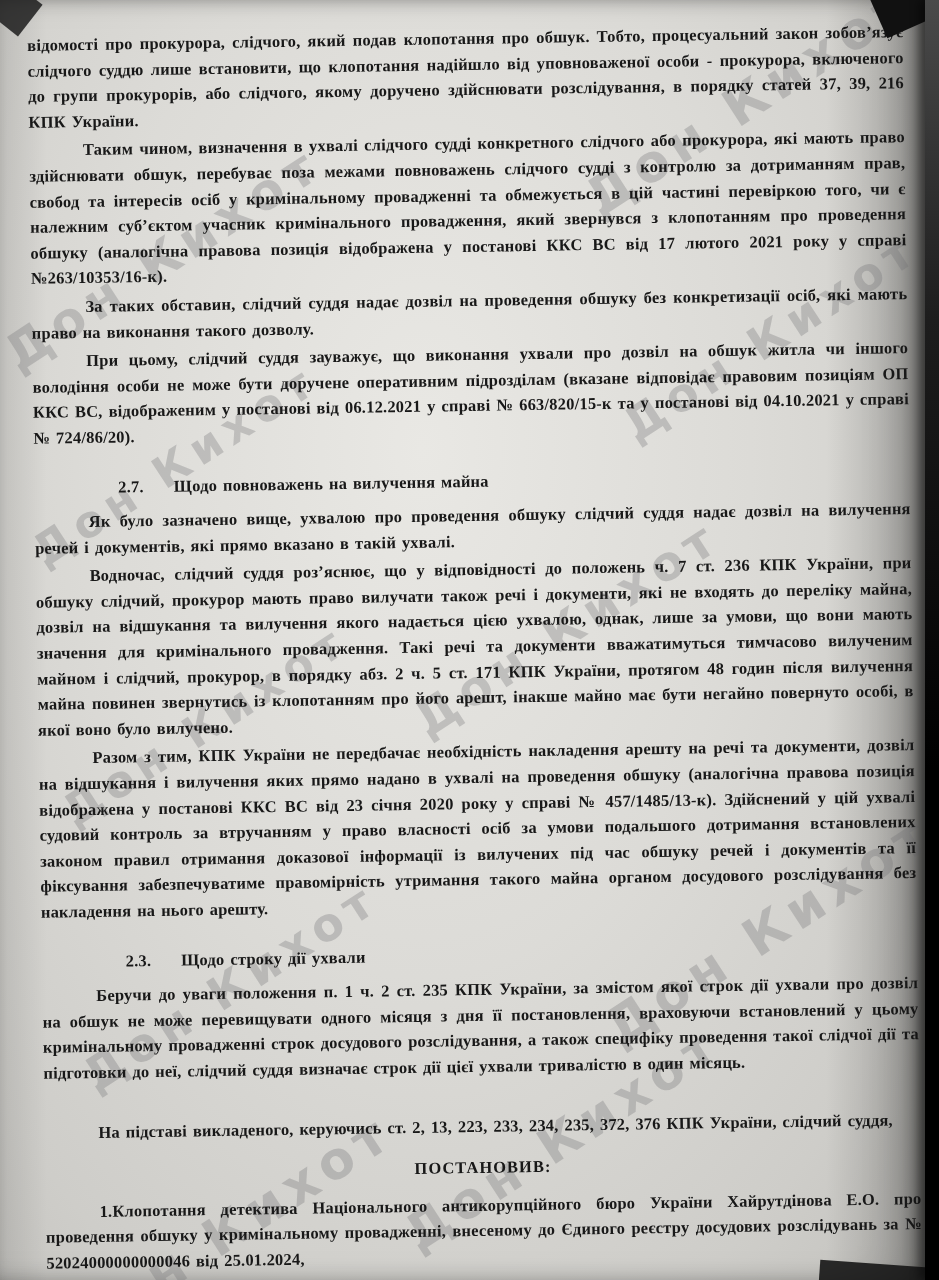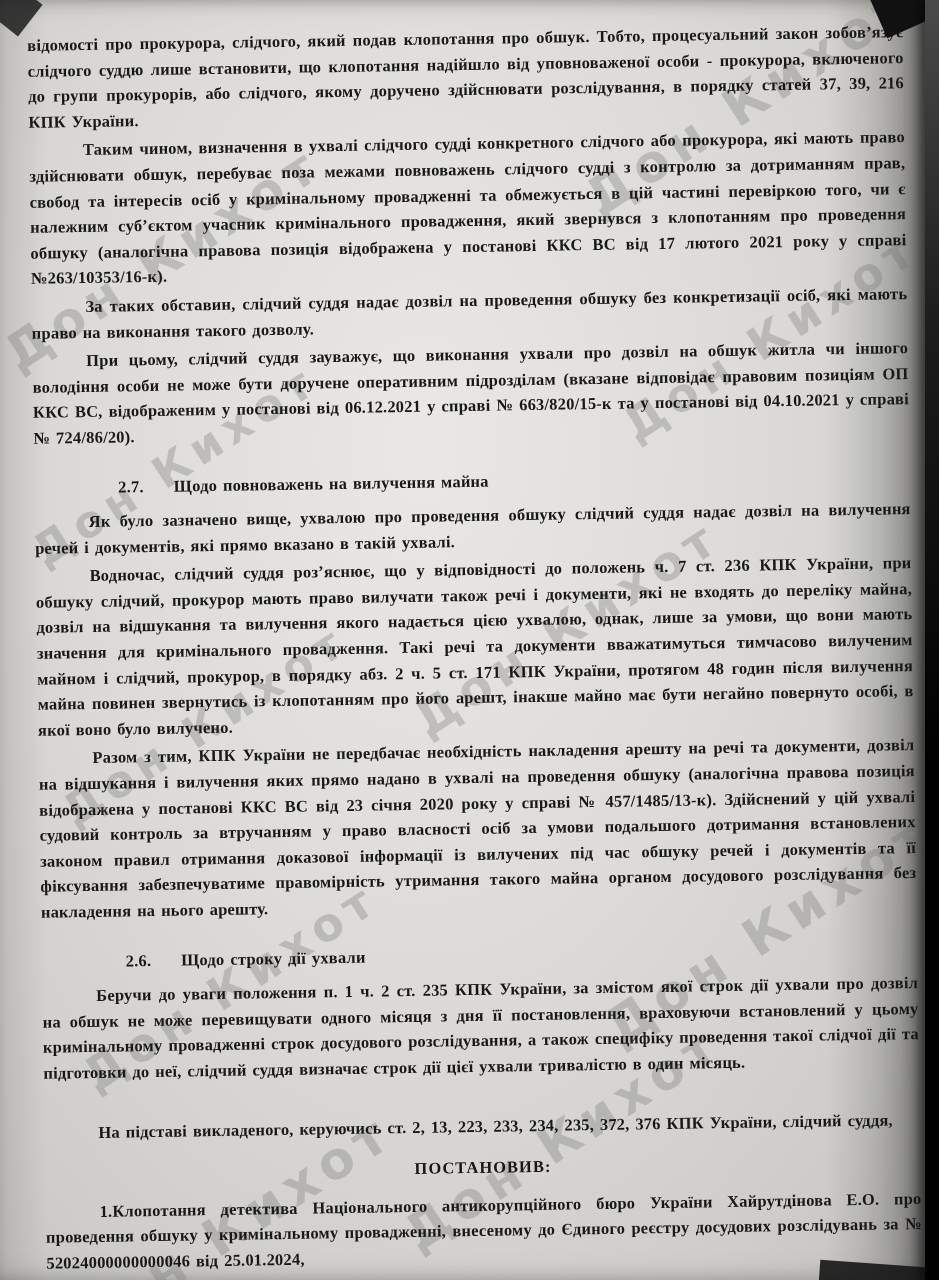--- a/index.html
+++ b/index.html
@@ -109,21 +109,21 @@
 
     <div class="section-heading">
       <span class="sec-num">2.7.</span><span class="sec-title">Щодо повноважень на вилучення майна</span>
     </div>
 
     <p class="para">Як було зазначено вище, ухвалою про проведення обшуку слідчий суддя надає дозвіл на вилучення речей і документів, які прямо вказано в такій ухвалі.</p>
     <p class="para">Водночас, слідчий суддя роз’яснює, що у відповідності до положень ч. 7 ст. 236 КПК України, при обшуку слідчий, прокурор мають право вилучати також речі і документи, які не входять до переліку майна, дозвіл на відшукання та вилучення якого надається цією ухвалою, однак, лише за умови, що вони мають значення для кримінального провадження. Такі речі та документи вважатимуться тимчасово вилученим майном і слідчий, прокурор, в порядку абз. 2 ч. 5 ст. 171 КПК України, протягом 48 годин після вилучення майна повинен звернутись із клопотанням про його арешт, інакше майно має бути негайно повернуто особі, в якої воно було вилучено.</p>
     <p class="para">Разом з тим, КПК України не передбачає необхідність накладення арешту на речі та документи, дозвіл на відшукання і вилучення яких прямо надано в ухвалі на проведення обшуку (аналогічна правова позиція відображена у постанові ККС ВС від 23 січня 2020 року у справі № 457/1485/13-к). Здійснений у цій ухвалі судовий контроль за втручанням у право власності осіб за умови подальшого дотримання встановлених законом правил отримання доказової інформації із вилучених під час обшуку речей і документів та її фіксування забезпечуватиме правомірність утримання такого майна органом досудового розслідування без накладення на нього арешту.</p>
 
     <div class="section-heading">
-      <span class="sec-num">2.6.</span><span class="sec-title">Щодо строку дії ухвали</span>
+      <span class="sec-num">2.3.</span><span class="sec-title">Щодо строку дії ухвали</span>
     </div>
 
     <p class="para">Беручи до уваги положення п. 1 ч. 2 ст. 235 КПК України, за змістом якої строк дії ухвали про дозвіл на обшук не може перевищувати одного місяця з дня її постановлення, враховуючи встановлений у цьому кримінальному провадженні строк досудового розслідування, а також специфіку проведення такої слідчої дії та підготовки до неї, слідчий суддя визначає строк дії цієї ухвали тривалістю в один місяць.</p>
     <p class="para spacer-before">На підставі викладеного, керуючись ст. 2, 13, 223, 233, 234, 235, 372, 376 КПК України, слідчий суддя,</p>
 
     <div class="resolution-heading">ПОСТАНОВИВ:</div>
 
     <p class="para">1.Клопотання детектива Національного антикорупційного бюро України Хайрутдінова Е.О. про проведення обшуку у кримінальному провадженні, внесеному до Єдиного реєстру досудових розслідувань за № 52024000000000046 від 25.01.2024,</p>
 
   </div>

